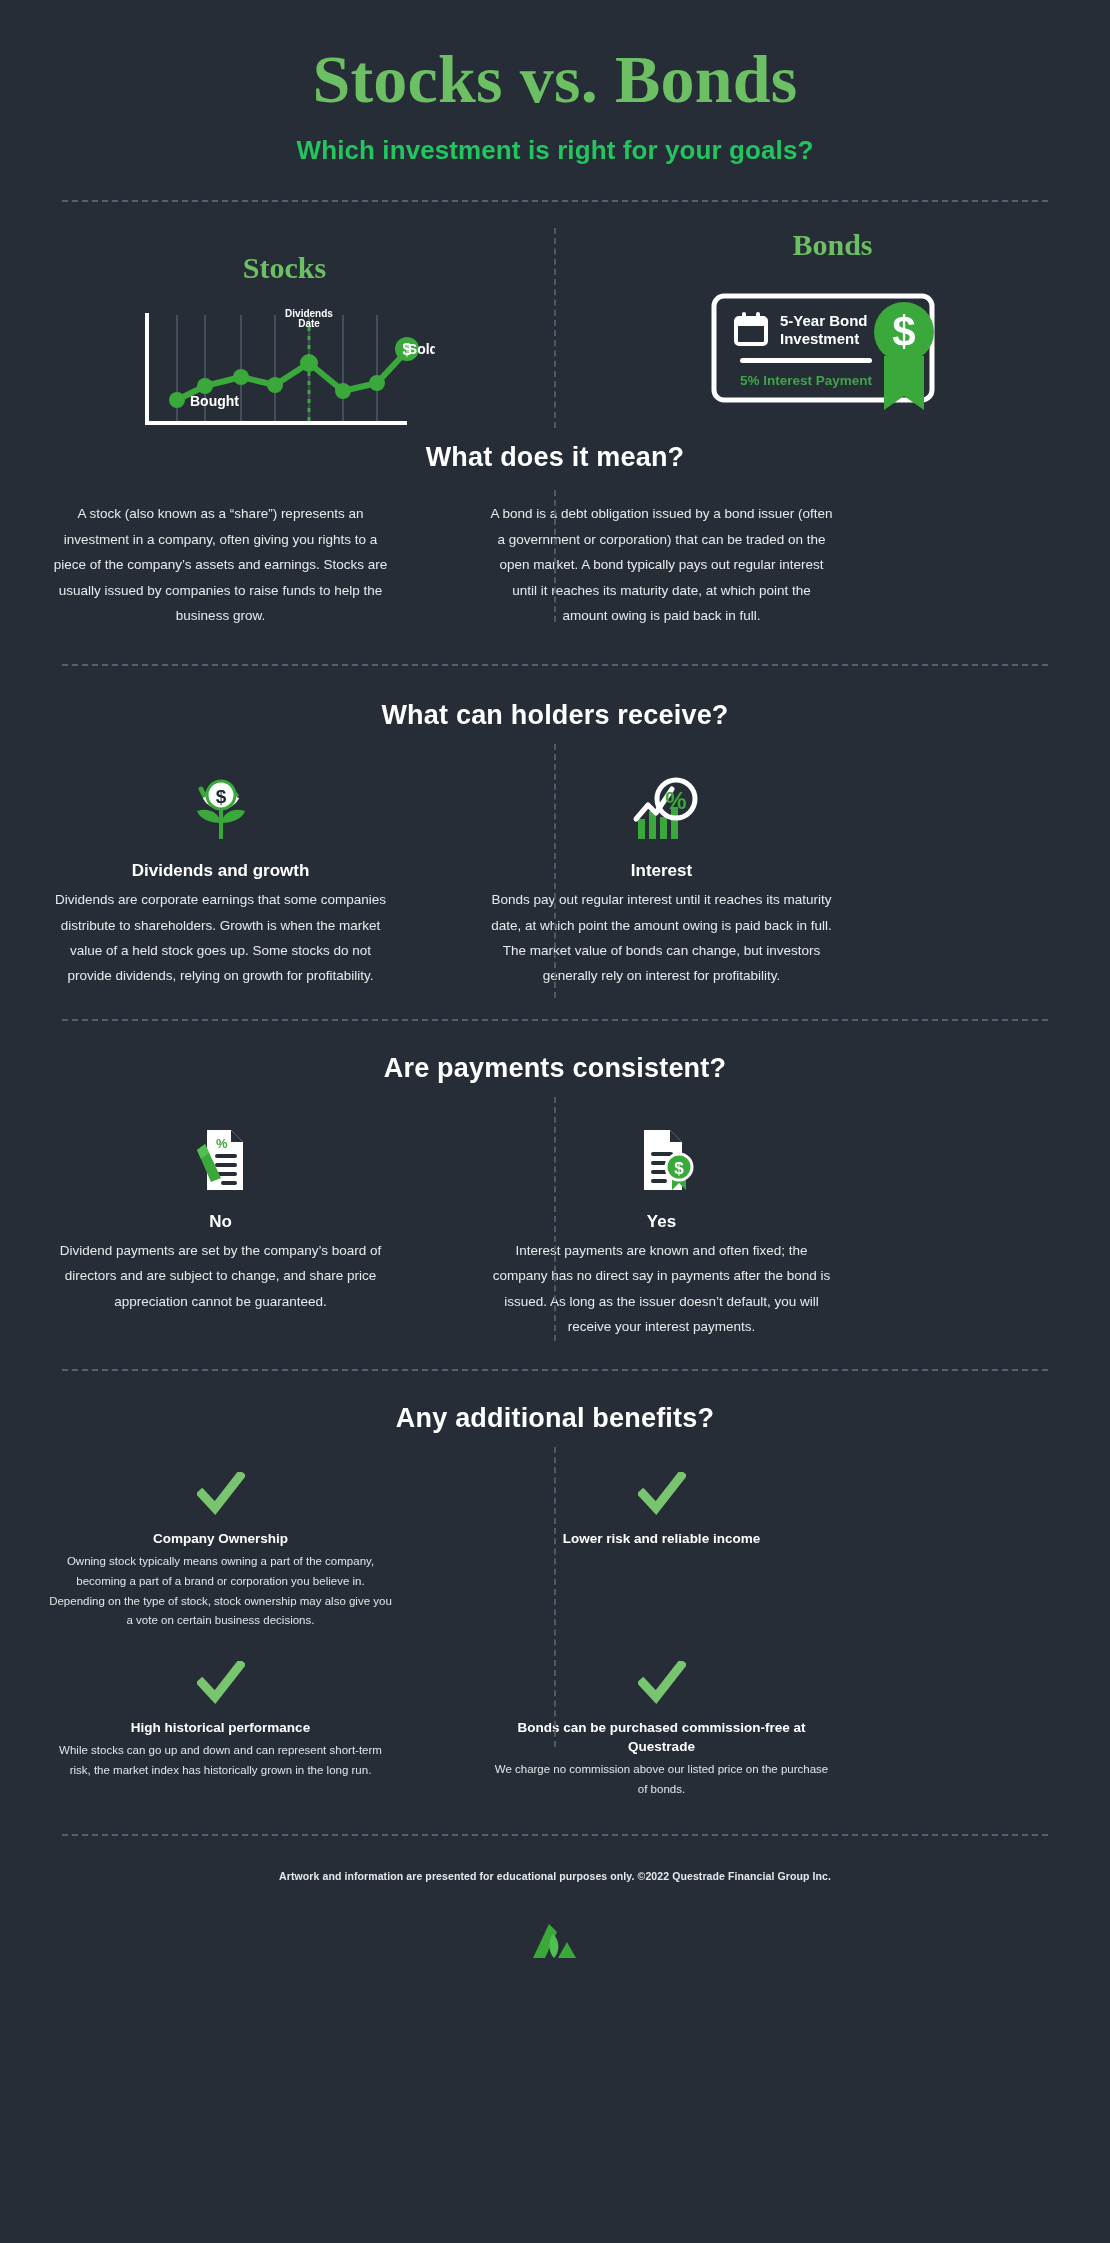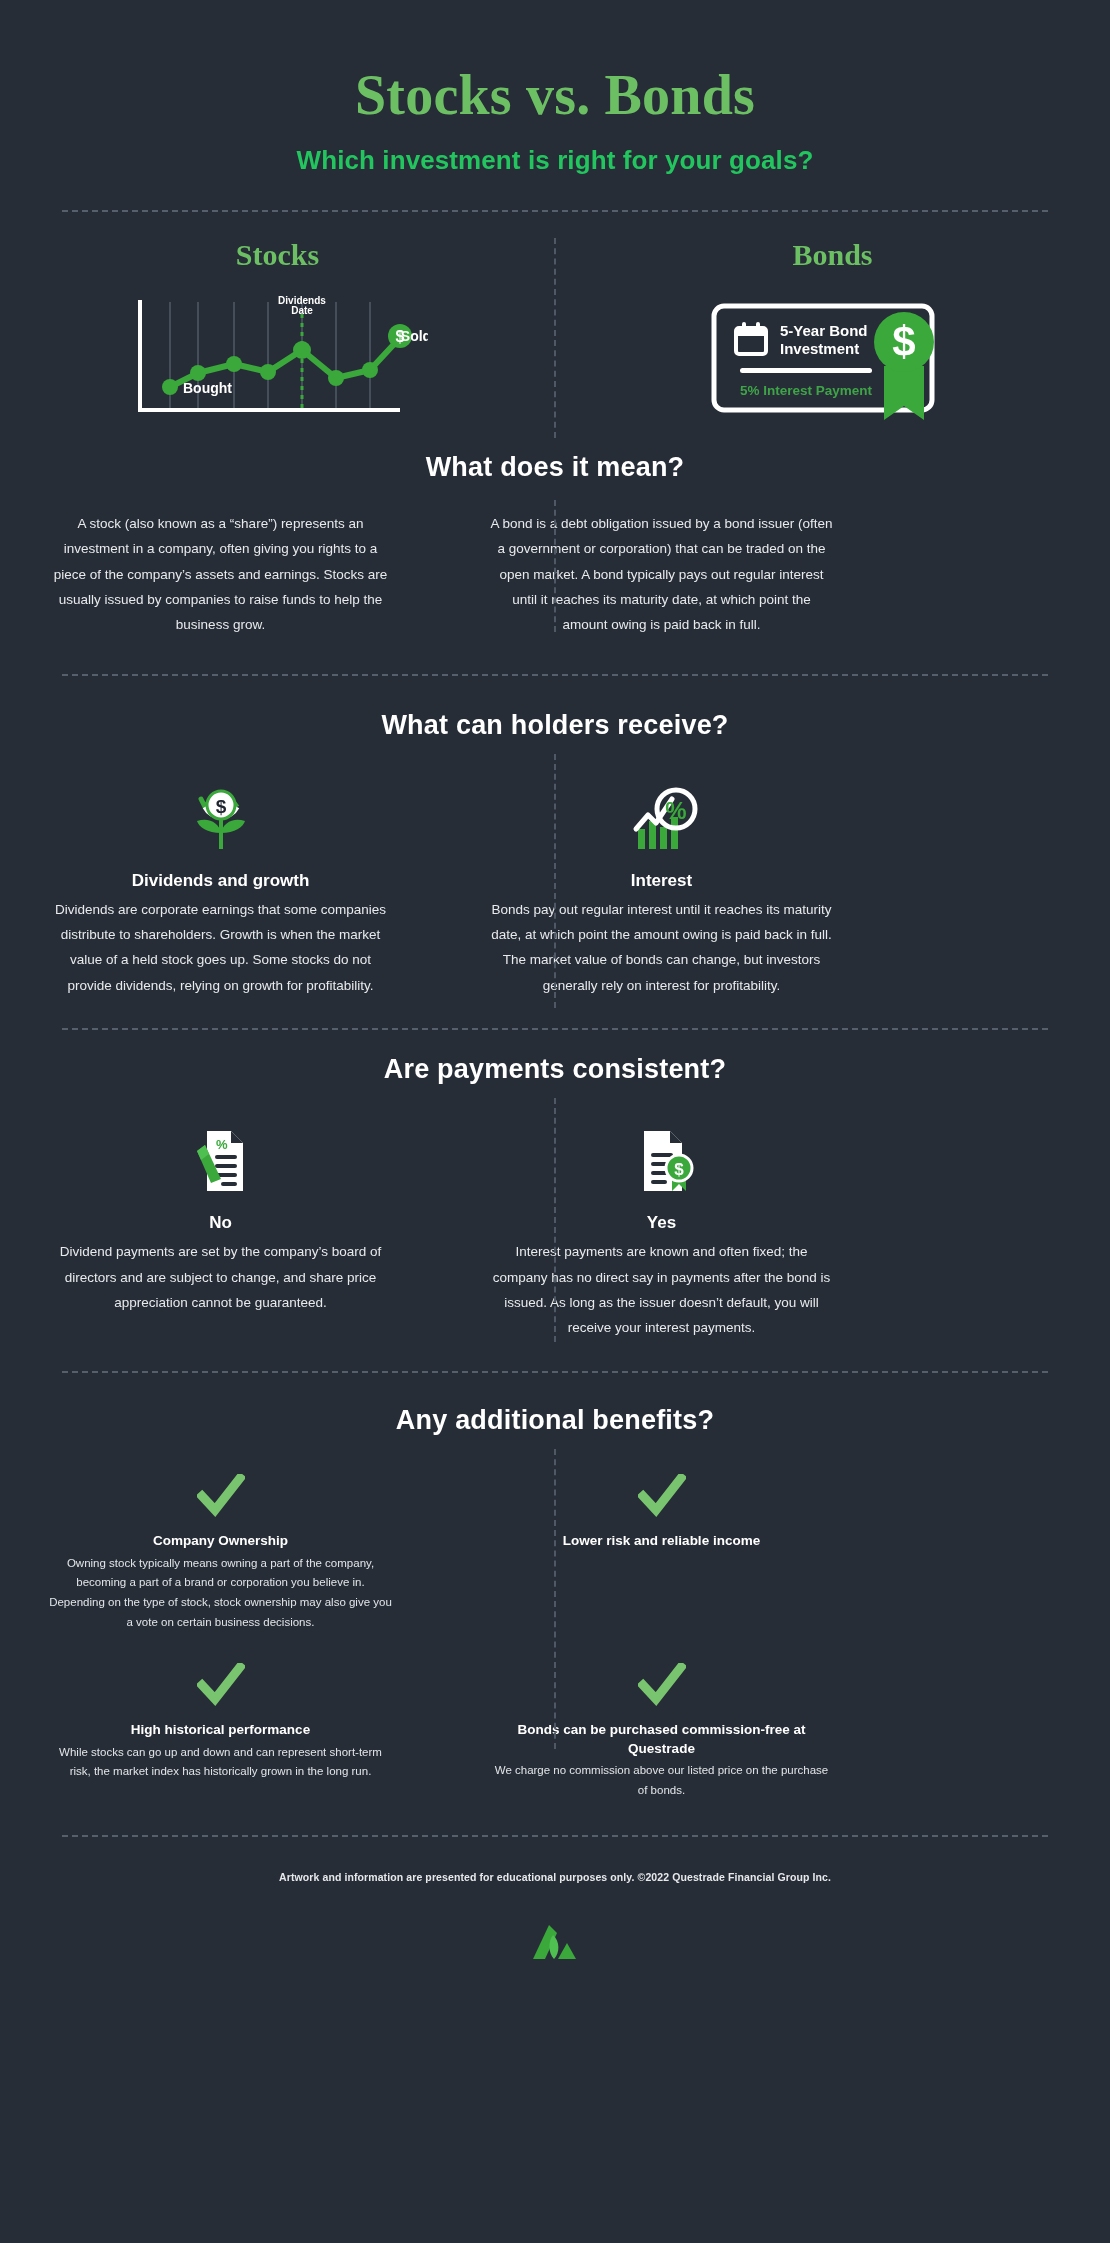--- a/index.html
+++ b/index.html
@@ -11,24 +11,24 @@
     color: #ffffff;
     -webkit-font-smoothing: antialiased;
   }
   .page { width: 1110px; position: relative; padding-bottom: 10px; }
 
   
   .main-title {
     text-align:center;
     font-family: "Liberation Serif", serif;
     font-weight: 700;
-    font-size: 56px;
+    font-size: 68px;
     color: #6cc063;
     letter-spacing: .2px;
-    padding-top: 66px;
+    padding-top: 44px;
     line-height: 1.05;
   }
   .sub-title {
     text-align:center;
     font-size: 26px;
     font-weight: 700;
     color:#22c55e;
     margin-top: 20px;
     letter-spacing:.1px;
   }
@@ -89,21 +89,21 @@
     color:#e2e5e8;
   }
 
   
   .hero-row { position:relative; margin-top:26px; height: 200px; }
   .hero-divider {
     position:absolute; left:554px; top:0; bottom:0;
     border-left:2px dashed #4e5965;
   }
   .hero-col { position:absolute; top:0; width:555px; }
-  .hero-col.left { left:0; }
+  .hero-col.left { left:7px;margin-top:23px; }
   .hero-col.right { left:555px; }
   .hero-art { margin-top:22px; display:flex; justify-content:center; }
 
   .sec-block { position:relative; }
   .sec-divider {
     position:absolute; left:554px;
     border-left:2px dashed #4e5965;
   }
 
   .icon-wrap { display:flex; justify-content:center; align-items:flex-end; height:76px; margin-bottom:18px; }
@@ -250,21 +250,21 @@
           </svg>
         </div>
         <div class="item-head">Interest</div>
         <div class="body-text">Bonds pay out regular interest until it reaches its maturity date, at which point the amount owing is paid back in full. The market value of bonds can change, but investors generally rely on interest for profitability.</div>
       </div>
     </div>
   </div>
 
   <div class="hr-dash" style="margin-top:30px;"></div>
 
-  <div class="sec-block" style="margin-top:24px;">
+  <div class="sec-block" style="margin-top:32px;">
     <div class="section-title">Are payments consistent?</div>
     <div class="sec-divider" style="top:44px;height:244px;"></div>
     <div class="two-col" style="margin-top:34px;">
       <div class="col">
         <div class="icon-wrap">
           <svg width="72" height="72" viewBox="0 0 72 72">
             <path d="M22 8 h24 l12 12 v48 h-36 z" fill="#ffffff"></path>
             <path d="M46 8 v12 h12 z" fill="#262d37"></path>
             <text x="31" y="26" font-family="Liberation Sans, sans-serif" font-size="13" font-weight="bold" fill="#3aa83a">%</text>
             <g fill="#262d37">

